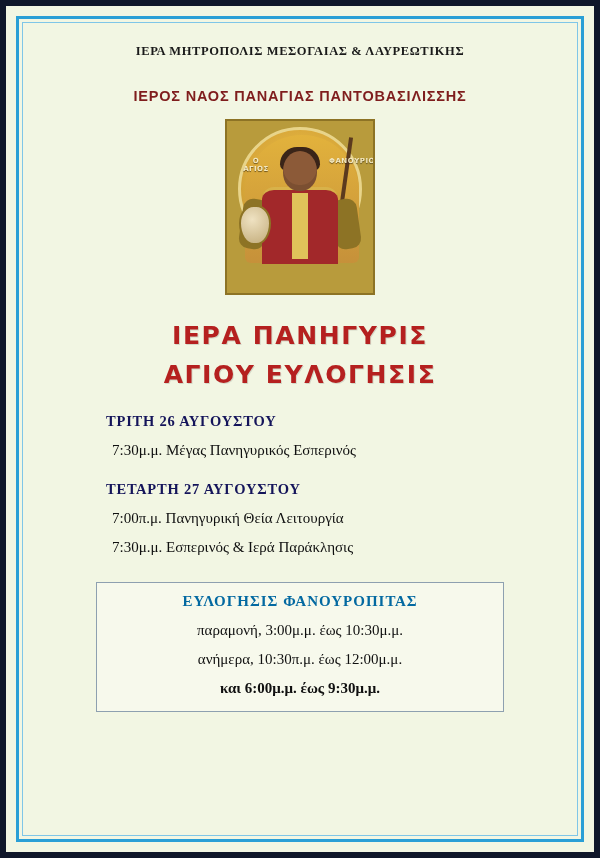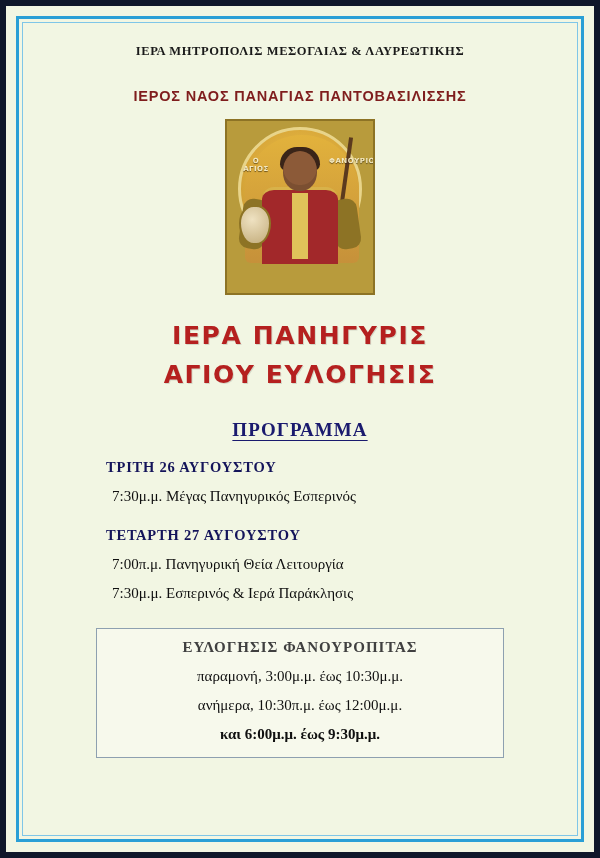--- a/index.html
+++ b/index.html
@@ -250,21 +250,21 @@
     width: 408px;
     border: 1px solid #8ea0b0;
     background: #f7f9ec;
     box-sizing: border-box;
     padding: 10px 8px 14px 8px;
   }
   .blessing-title {
     font-family: "Liberation Serif", serif;
     font-weight: bold;
     font-size: 15px;
-    color: #404040;
+    color: #0369a1;
     letter-spacing: 1px;
   }
   .blessing-line {
     font-family: "Liberation Serif", serif;
     font-size: 15px;
     color: #101010;
     margin-top: 12px;
   }
   .blessing-line.bold { font-weight: bold; }
 </style>
@@ -298,21 +298,20 @@
         <div class="name-l">Ο ΑΓΙΟΣ</div>
         <div class="name-r">ΦΑΝΟΥΡΙΟΣ</div>
       </div>
     </div>
 
     <div class="title">
       <span class="ln">ΙΕΡΑ  ΠΑΝΗΓΥΡΙΣ</span>
       <span class="ln">ΑΓΙΟΥ  ΕΥΛΟΓΗΣΙΣ</span>
     </div>
 
-    <div class="program-heading">ΠΡΟΓΡΑΜΜΑ</div>
 
     <div class="schedule">
 
       <div class="day-head">ΤΡΙΤΗ 26 ΑΥΓΟΥΣΤΟΥ</div>
       <div class="event">
         <span class="time">7:30μ.μ.</span>
         <span>Μέγας  Πανηγυρικός Εσπερινός</span>
       </div>
 
       <div class="day-head">ΤΕΤΑΡΤΗ  27 ΑΥΓΟΥΣΤΟΥ</div>

